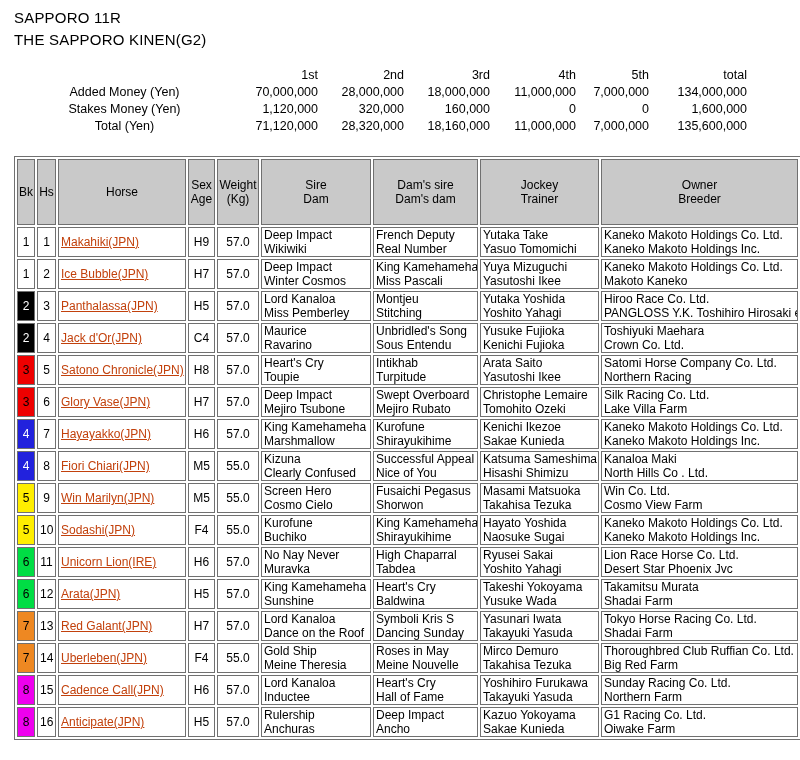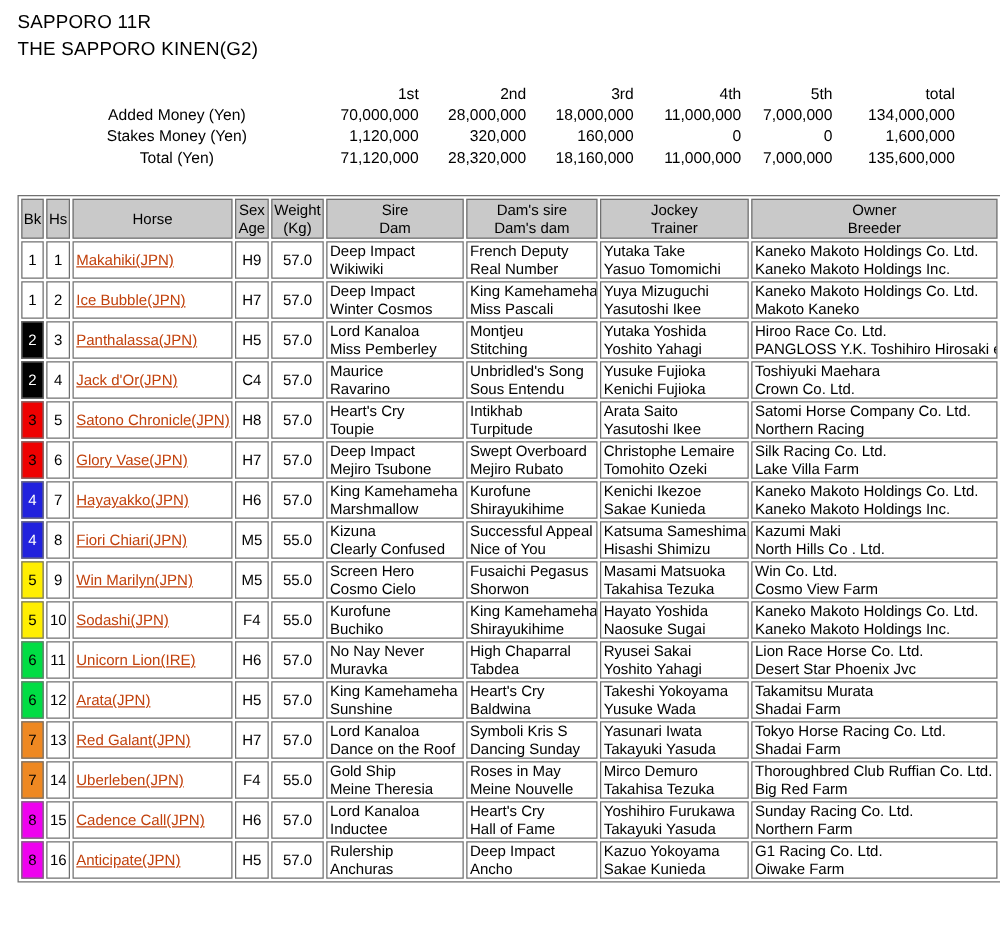--- a/index.html
+++ b/index.html
@@ -9,38 +9,38 @@
     font-family: "Liberation Sans", sans-serif;
     color: #000;
   }
   .page { padding: 7px 8px 10px 14px; width: 800px; }
 
   .title { font-size: 15px; font-weight: normal; line-height: 22px; letter-spacing: .2px; }
   .race-details { margin-top: 24px; }
   .detail-line { font-size: 12.5px; line-height: 21px; }
 
   
-  .money-table { margin-top: 15px; border-collapse: collapse; font-size: 12.5px; margin-left: 20px; }
+  .money-table { margin-top: 15px; border-collapse: collapse; font-size: 12.5px; margin-left: 3px; }
   .money-table th, .money-table td { font-weight: normal; padding: 1.5px 0; white-space: nowrap; }
   .money-table .num { text-align: right; }
   .money-table .lbl { text-align: center; }
 
   
   .entries-table {
     margin-top: 22px; table-layout: fixed; width: 777px;
     border-spacing: 2px; border: 1px solid #707070;
     font-size: 12px; background: #fff;
   }
   .entries-table th, .entries-table td {
     border: 1px solid #707070; padding: 0 2px; line-height: 14px;
     vertical-align: middle; overflow: hidden;
   }
   .entries-table th {
     background: #c9c9c9; font-weight: normal; text-align: center;
-    white-space: pre-line; height: 30px; padding: 1px 1px;
+    white-space: pre-line; height: 30px; padding: 18px 1px;
   }
   .entries-table td { height: 27px; }
   .entries-table td.center { text-align: center; }
   .entries-table .two-line div { white-space: nowrap; }
   a.horse-link { color: #c2410c; text-decoration: underline; white-space: nowrap; }
 </style>
 </head>
 <body>
 
 <div class="page">
@@ -306,21 +306,21 @@
           </td>
           <td class="two-line">
             <div>Successful Appeal</div>
             <div>Nice of You</div>
           </td>
           <td class="two-line">
             <div>Katsuma Sameshima</div>
             <div>Hisashi Shimizu</div>
           </td>
           <td class="two-line">
-            <div>Kazumi Maki</div>
+            <div>Kanaloa Maki</div>
             <div>North Hills Co . Ltd.</div>
           </td>
         </tr>
         <tr>
           <td class="center" style="background: rgb(255, 238, 0); color: rgb(0, 0, 0);">5</td>
           <td class="center">9</td>
           <td><a class="horse-link" href="#">Win Marilyn(JPN)</a></td>
           <td class="center">M5</td>
           <td class="center">55.0</td>
           <td class="two-line">

